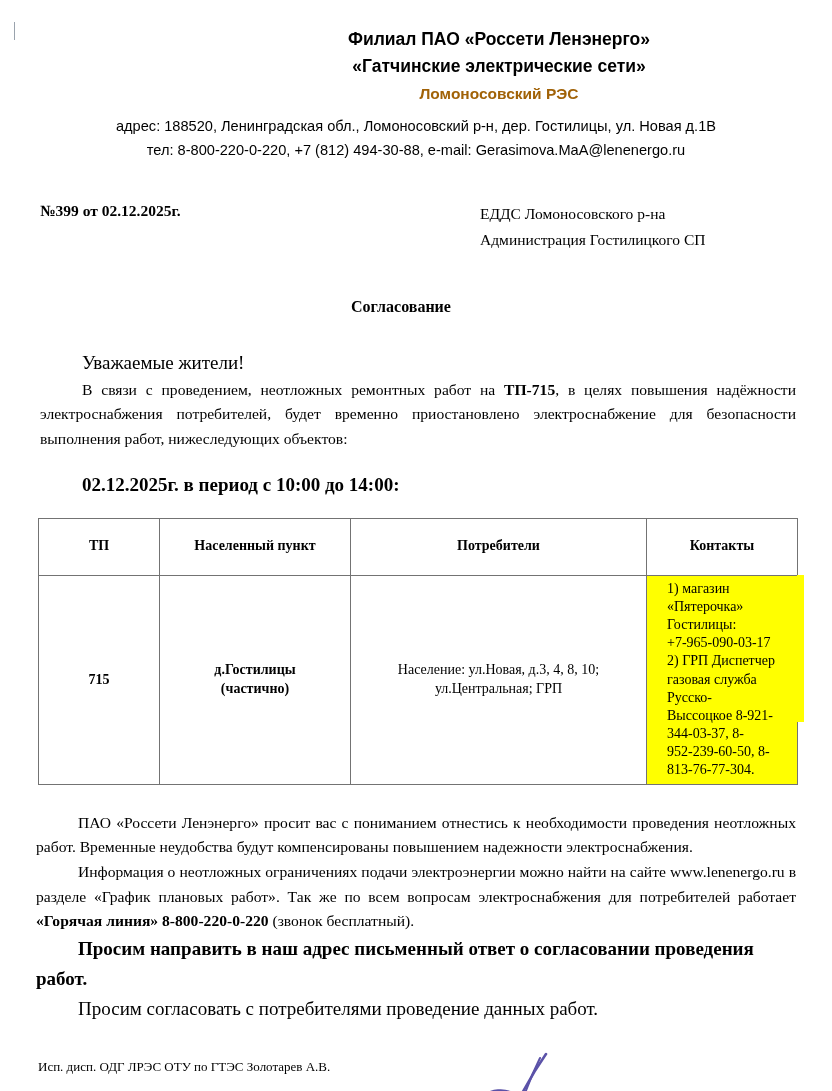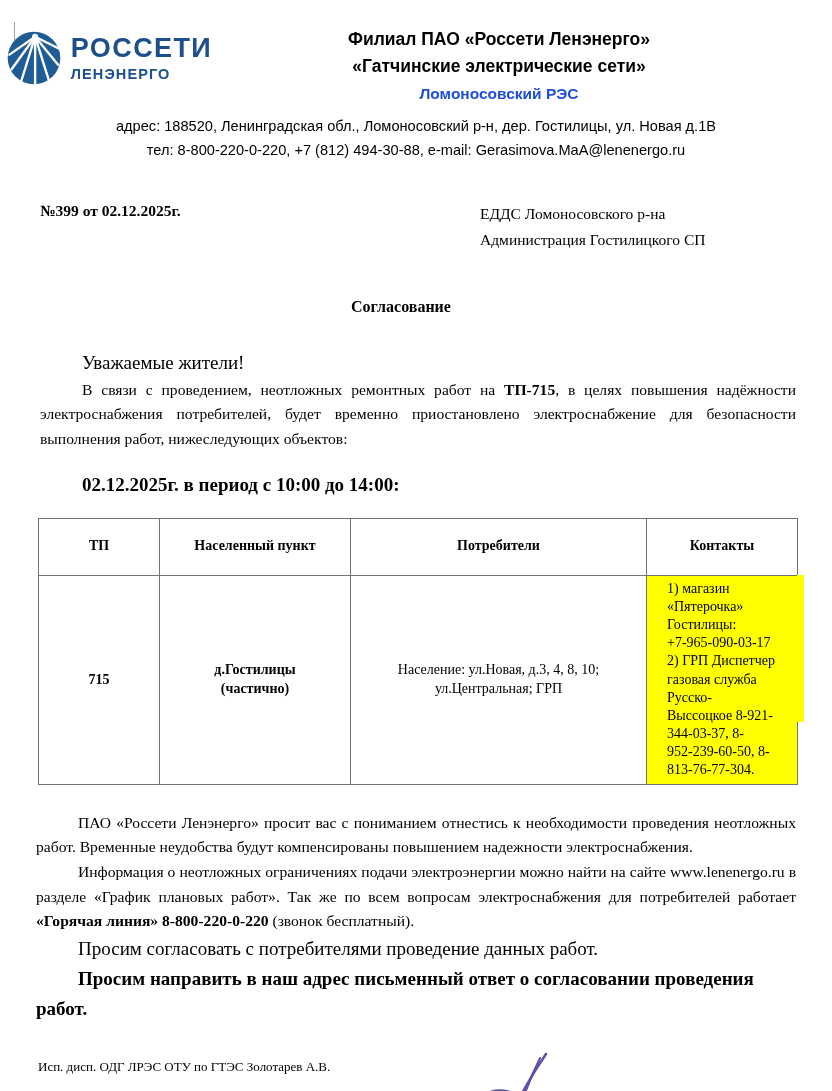--- a/index.html
+++ b/index.html
@@ -86,21 +86,21 @@
   .org-block .o2 {
     font-size: 17.5px;
     font-weight: bold;
     line-height: 1.55;
     color: #000;
   }
   .org-block .o3 {
     font-size: 15.5px;
     font-weight: bold;
     line-height: 1.75;
-    color: #1d4ed8;
+    color: #a16207;
   }
 
   .contact-lines {
     text-align: center;
     font-family: "Liberation Sans", "DejaVu Sans", sans-serif;
     font-size: 14.6px;
     line-height: 1.62;
     color: #000;
     margin-top: 8px;
   }
@@ -260,41 +260,20 @@
 </style>
 </head>
 <body>
 
 <div class="page">
 
   <div class="header">
 
     <div class="logo-wrap">
       <div class="logo-tick"></div>
-      <div class="logo">
-        <span class="logo-mark">
-          <svg viewBox="0 0 100 100" width="56" height="56" aria-hidden="true">
-            <circle cx="50" cy="50" r="47" fill="#1f5c96"></circle>
-            <g stroke="#ffffff" stroke-width="4.2" stroke-linecap="round" fill="none">
-              <path d="M52 12 L6 44"></path>
-              <path d="M52 12 L10 70"></path>
-              <path d="M52 12 L27 92"></path>
-              <path d="M52 12 L52 96"></path>
-              <path d="M52 12 L76 88"></path>
-              <path d="M52 12 L93 62"></path>
-              <path d="M52 12 L96 34"></path>
-            </g>
-            <circle cx="52" cy="12" r="5.5" fill="#ffffff"></circle>
-          </svg>
-        </span>
-        <span class="logo-text">
-          <span class="l1">РОССЕТИ</span>
-          <span class="l2">ЛЕНЭНЕРГО</span>
-        </span>
-      </div>
     </div>
 
     <div class="org-block">
       <div class="o1">Филиал ПАО «Россети Ленэнерго»</div>
       <div class="o2">«Гатчинские электрические сети»</div>
       <div class="o3">Ломоносовский РЭС</div>
     </div>
   </div>
 
   <div class="contact-lines">
@@ -348,22 +327,22 @@
           </td>
         </tr>
       </tbody>
     </table>
     <div class="yellow-bleed" style="top: 57.5px; height: 147.25px; background: rgb(255, 255, 0);"></div>
   </div>
 
   <div class="closing">
     <p class="para">ПАО «Россети Ленэнерго» просит вас с пониманием отнестись к необходимости проведения неотложных работ. Временные неудобства будут компенсированы повышением надежности электроснабжения.</p>
     <p class="para"><span>Информация о неотложных ограничениях подачи электроэнергии можно найти на сайте www.lenenergo.ru в разделе «График плановых работ». Так же по всем вопросам электроснабжения для потребителей работает </span><b>«Горячая линия» 8-800-220-0-220</b><span> (звонок бесплатный).</span></p>
+    <p class="greet"><b>Просим направить в наш адрес письменный ответ о согласовании проведения работ.</b></p>
     <p class="greet">Просим согласовать с потребителями проведение данных работ.</p>
-    <p class="greet"><b>Просим направить в наш адрес письменный ответ о согласовании проведения работ.</b></p>
   </div>
 
   <div class="sig-row">
     <div class="sig-title">Начальник Ломоносовского РЭС</div>
     <div class="sig-name">Буренок М.Ю.</div>
     <span class="sig-mark">
       <svg viewBox="0 0 120 100" width="120" height="100" aria-hidden="true">
         <g fill="none" stroke="#5b52a8" stroke-linecap="round" stroke-linejoin="round">
           <path d="M76 2 C62 22, 50 44, 40 66 C35 78, 33 88, 36 97" stroke-width="2.6"></path>
           <path d="M70 6 C60 26, 52 48, 46 70 C43 82, 44 90, 48 95" stroke-width="2.0"></path>

